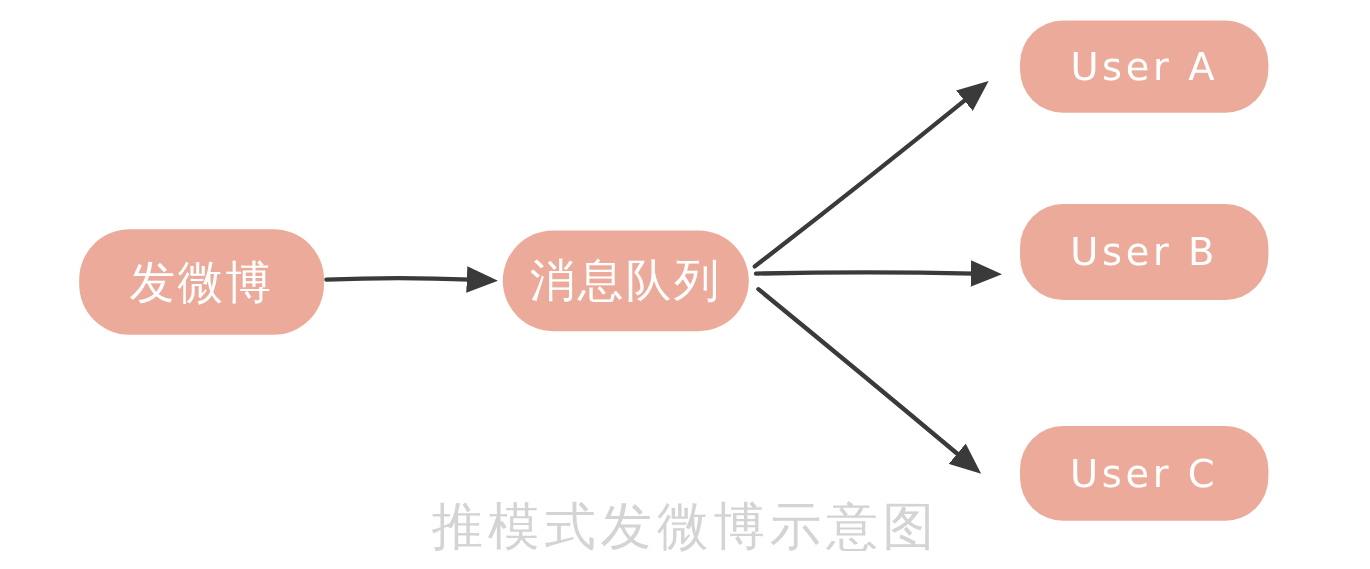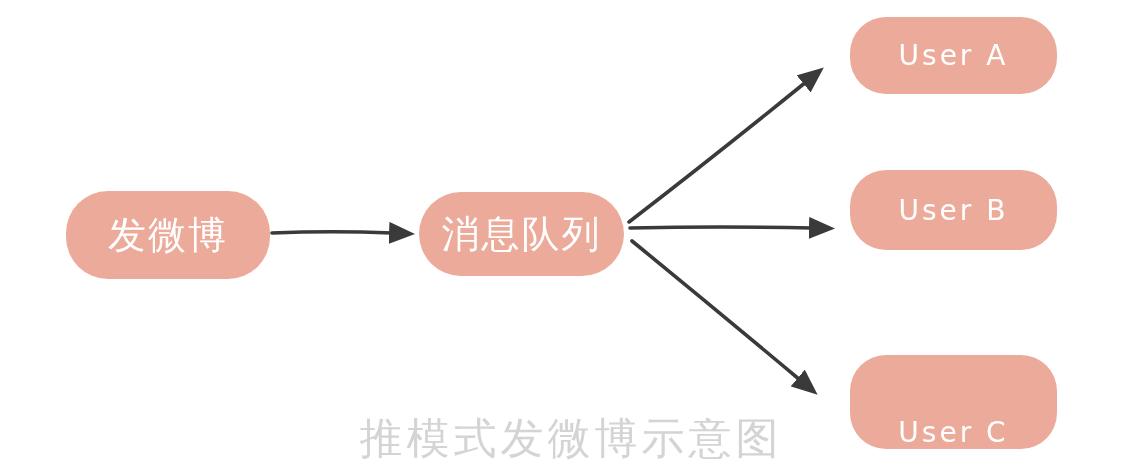--- a/index.html
+++ b/index.html
@@ -24,26 +24,26 @@
     background: var(--node-fill);
     color: var(--node-text);
     border-radius: 42px;
     display: flex;
     align-items: center;
     justify-content: center;
     text-align: center;
     letter-spacing: 2px;
   }
   .node-cn { font-size: 38px; }
-  .node-en { font-size: 28px; letter-spacing: 3px; }
+  .node-en { font-size: 32px; letter-spacing: 3px; }
   #node-publish { left: 66px;  top: 191px; width: 204px; height: 88px; }
   #node-queue   { left: 419px; top: 192px; width: 205px; height: 84px; }
   #node-user-a  { left: 850px; top: 17px;  width: 207px; height: 77px; border-radius: 36px; }
   #node-user-b  { left: 850px; top: 170px; width: 207px; height: 80px; border-radius: 36px; }
-  #node-user-c  { left: 850px; top: 355px; width: 207px; height: 94px; border-radius: 36px; align-items: flex-end; }
+  #node-user-c  { left: 850px; top: 355px; width: 207px; height: 79px; border-radius: 36px; }
   .arrow-layer {
     position: absolute;
     left: 0; top: 0;
     width: 1142px;
     height: 474px;
     color: var(--arrow-color);
     pointer-events: none;
   }
   .arrow-layer path.edge {
     fill: none;

